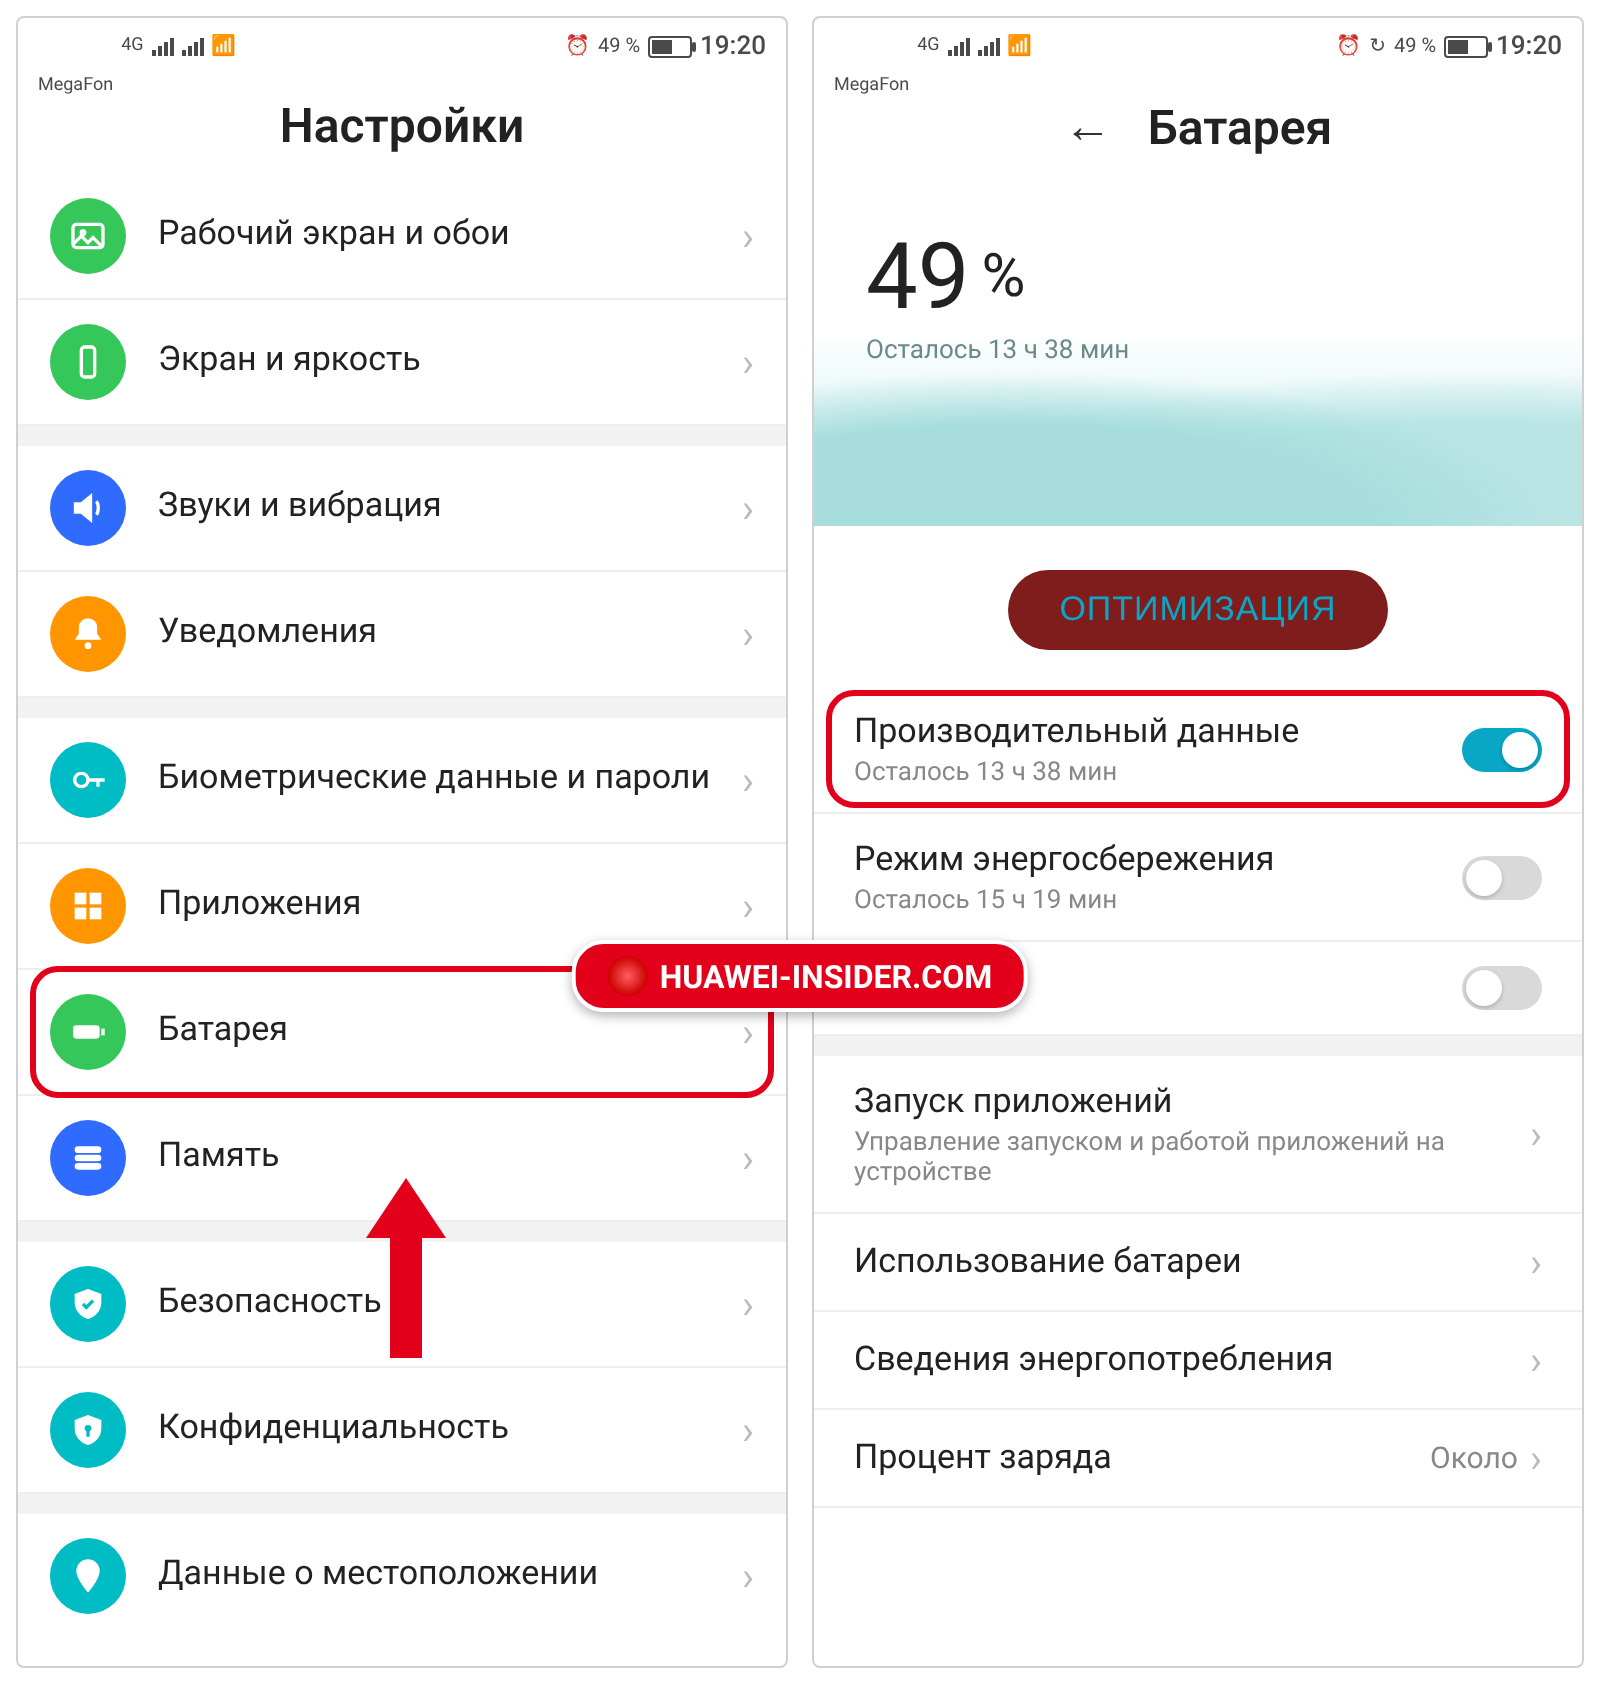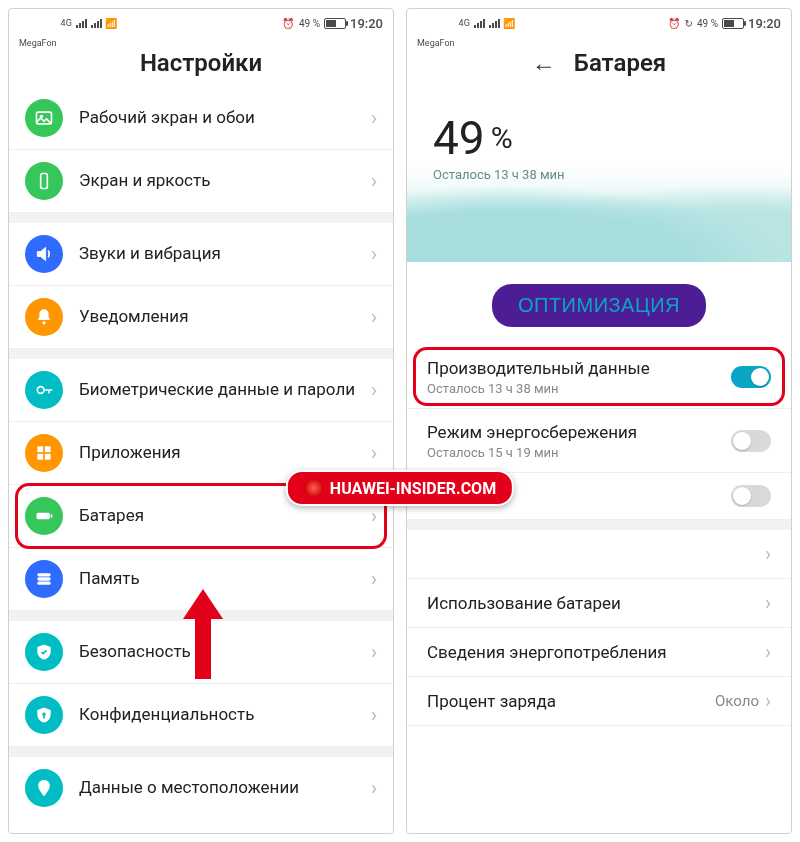--- a/index.html
+++ b/index.html
@@ -105,26 +105,26 @@
     position: relative;
     z-index:1;
     padding: 24px 26px 0;
   }
   .battery-pct .big { font-size: 46px; font-weight: 400; color:#222; }
   .battery-pct .pct-sign { font-size: 30px; vertical-align: super; margin-left: 6px;}
   .battery-pct .sub { font-size: 13px; color: #6a8a89; margin-top: 2px; }
 
   .optimize-wrap { display:flex; justify-content:center; padding: 22px 0 18px; background:#fff; }
   .optimize-btn {
-    background: #4c1d95;
+    background: #7f1d1d;
     color: #0aa6c6;
     border: none;
     border-radius: 20px;
     padding: 10px 26px;
-    font-size: 20px;
+    font-size: 17px;
     font-weight: 500;
     letter-spacing: 0.5px;
   }
 
   .brow {
     padding: 12px 20px;
     border-bottom: 1px solid #eee;
     display:flex;
     align-items:center;
     position:relative;
@@ -414,20 +414,22 @@
       </div>
       <div class="brow">
         <div class="txt">
           <div class="title">Ультра</div>
         </div>
         <div class="toggle "></div>
       </div>
       <div class="section-gap"></div>
       <div class="brow">
         <div class="txt">
+          <div class="title">Запуск приложений</div>
+          <div class="sub">Управление запуском и работой приложений на устройстве</div>
         </div>
         <div class="chev">›</div>
       </div>
       <div class="brow">
         <div class="txt">
           <div class="title">Использование батареи</div>
         </div>
         <div class="chev">›</div>
       </div>
       <div class="brow">

